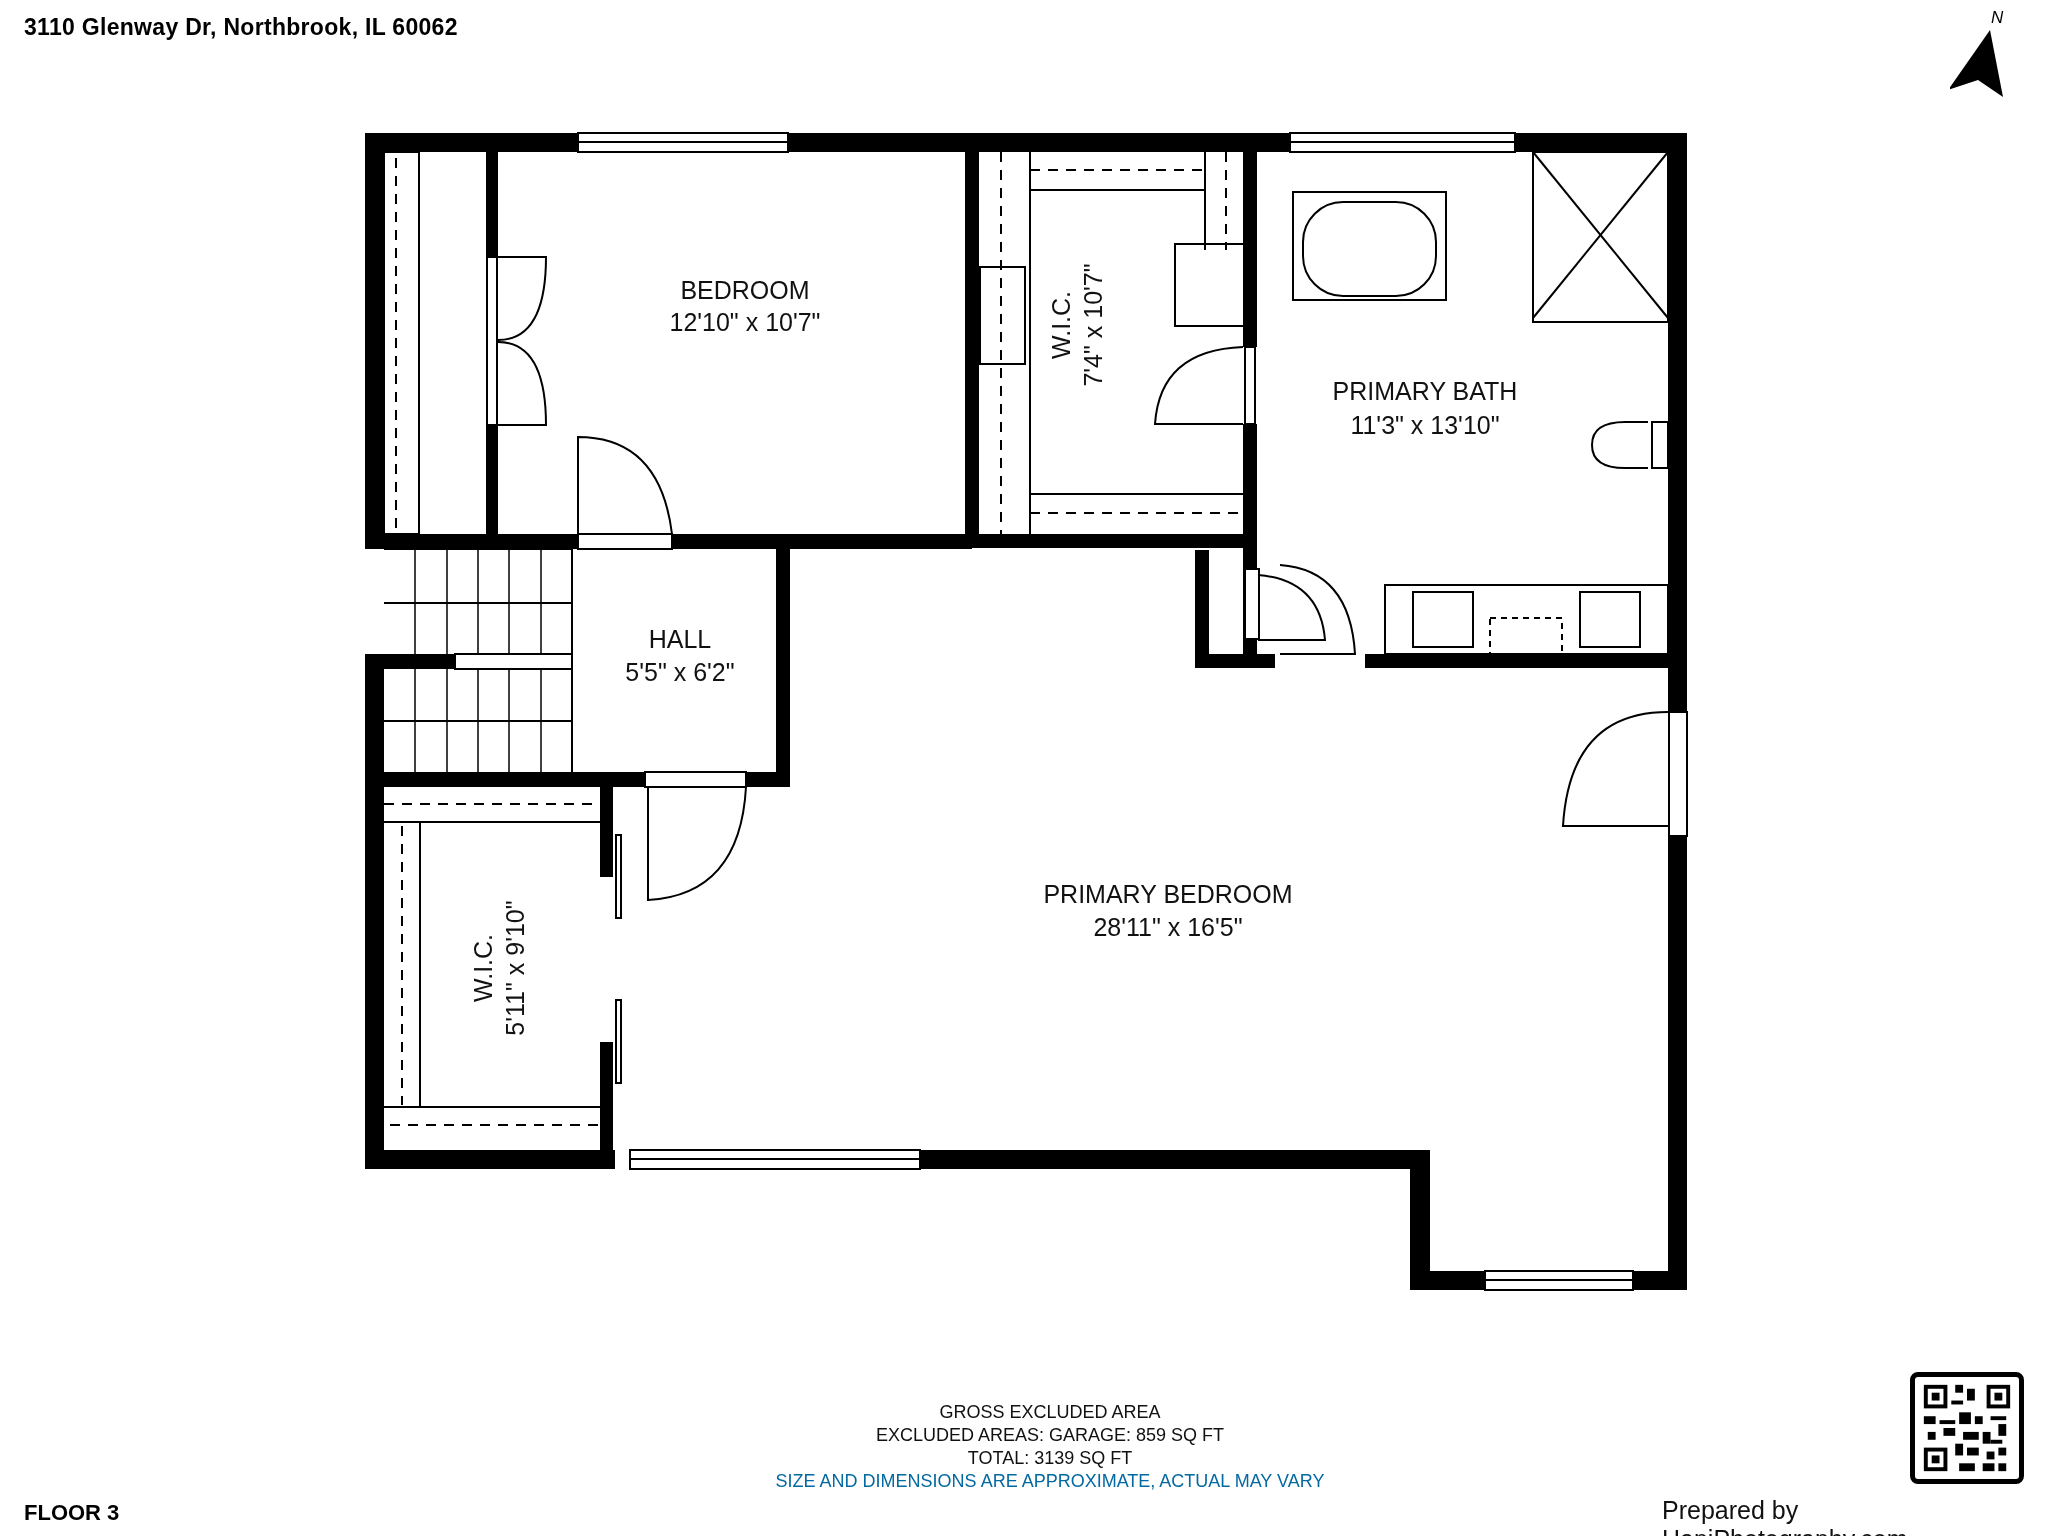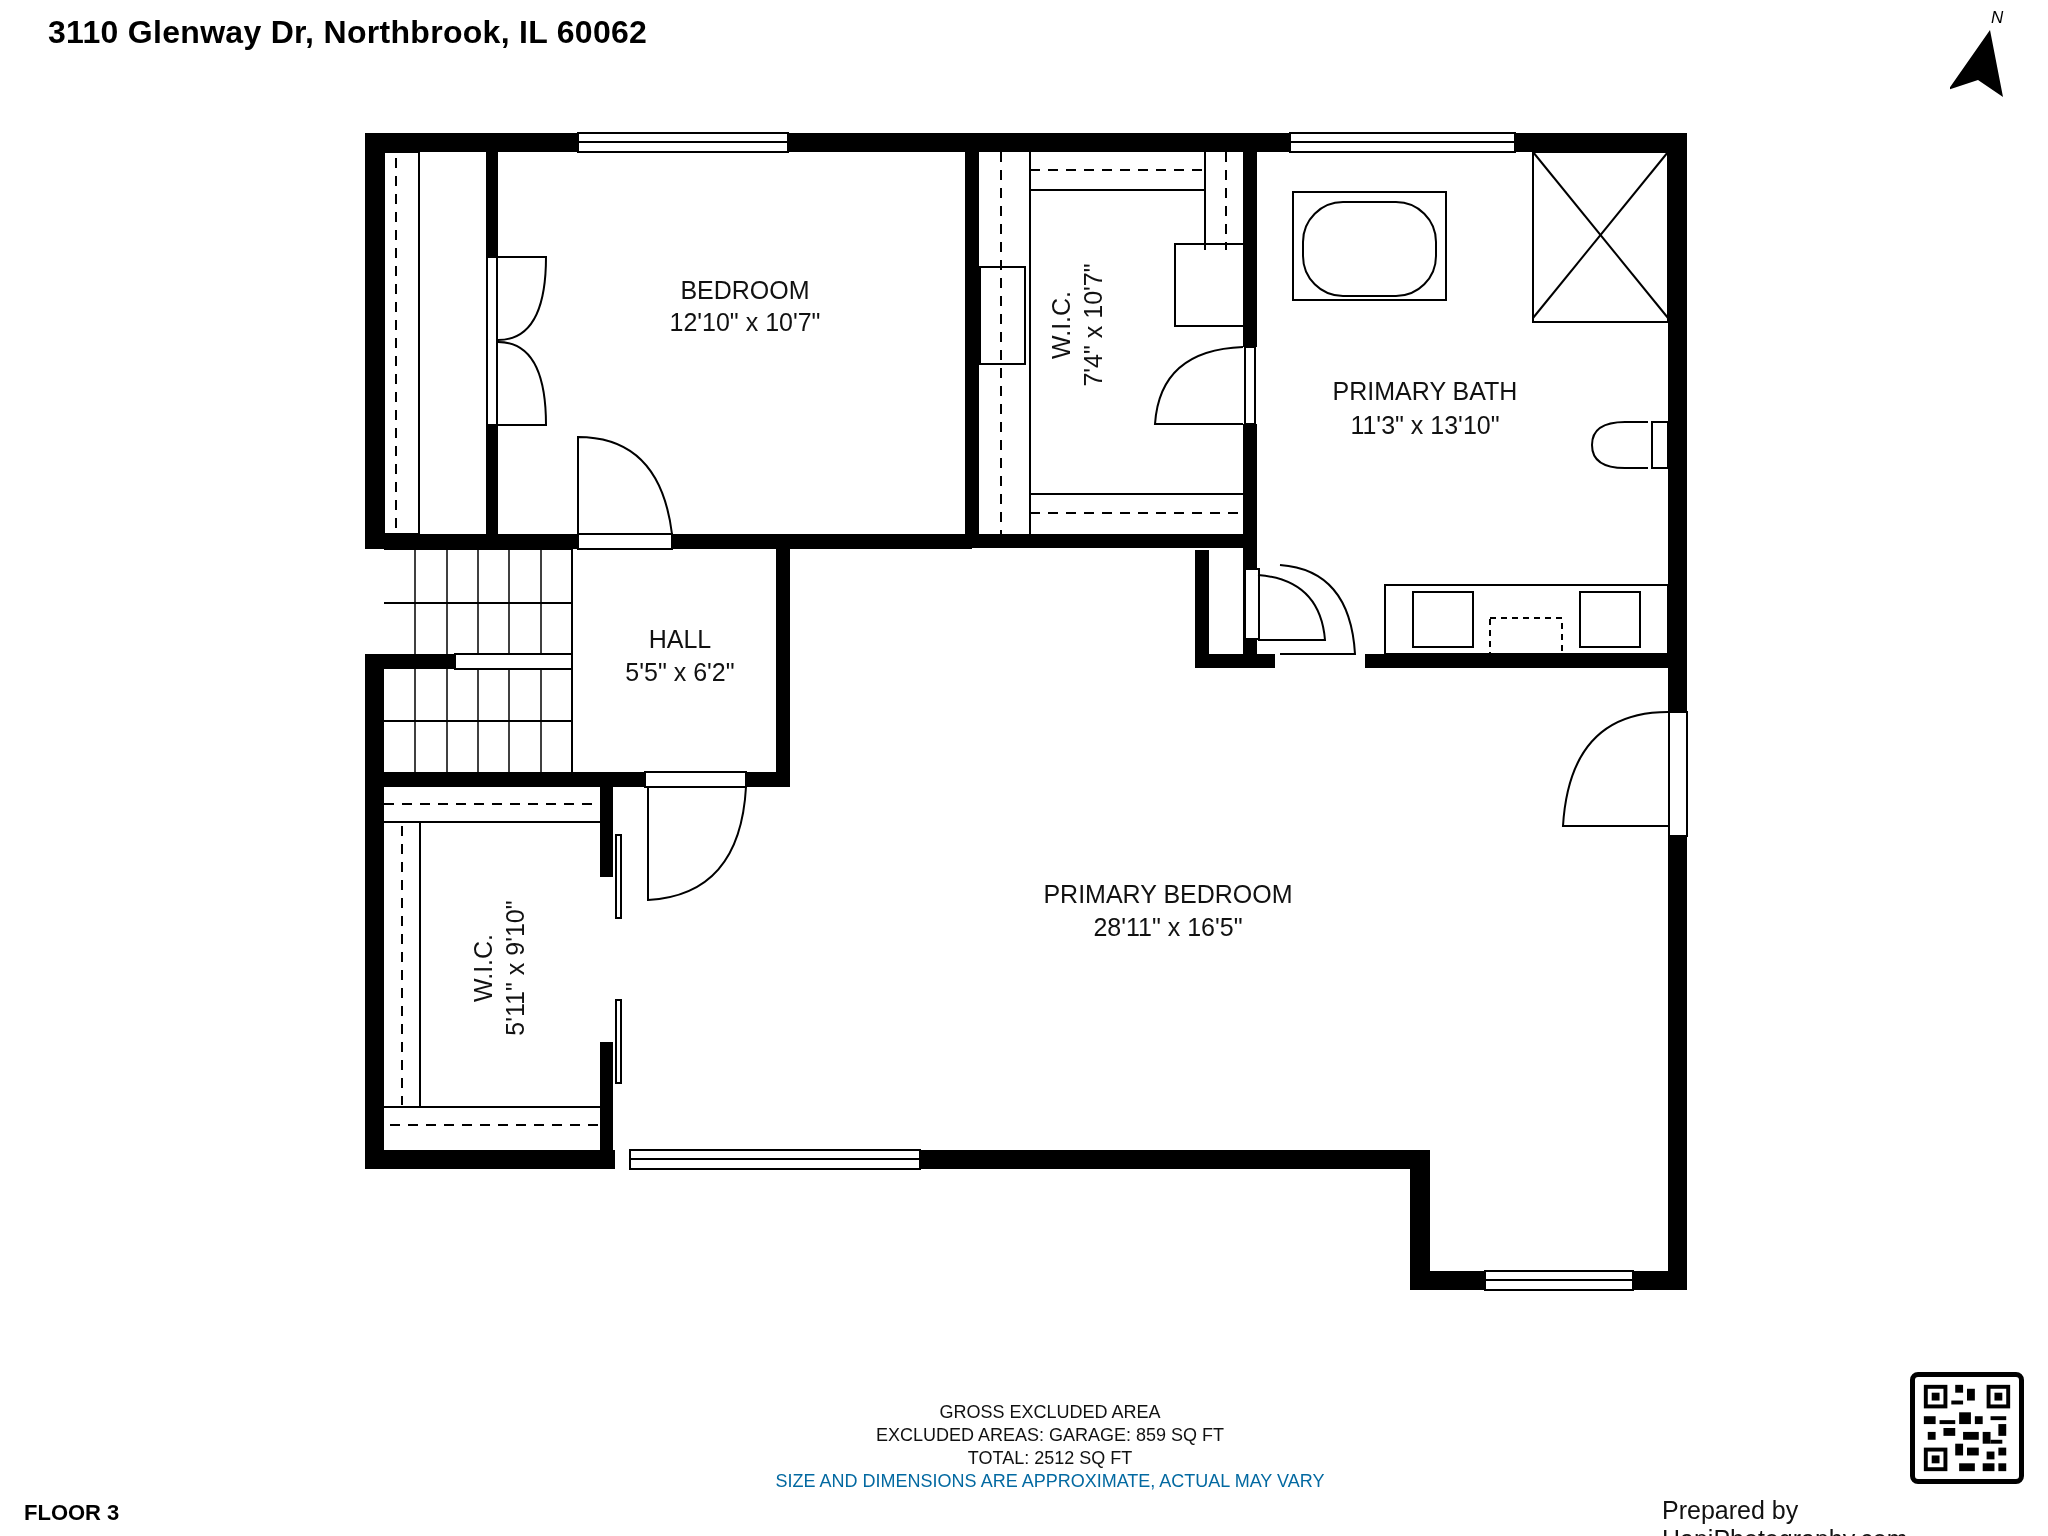--- a/index.html
+++ b/index.html
@@ -1,17 +1,17 @@
 <!DOCTYPE html>
 <html><head>
 <meta charset="utf-8">
 <style>
   html, body { margin: 0; padding: 0; background: #ffffff; }
   body { width: 2048px; height: 1536px; position: relative; overflow: hidden; font-family: "Liberation Sans", sans-serif; color: #000; }
-  .address { position: absolute; left: 24px; top: 14px; font-size: 32px; font-weight: bold; letter-spacing: 0.3px; margin-left: 24px; }
+  .address { position: absolute; left: 24px; top: 14px; font-size: 23px; font-weight: bold; letter-spacing: 0.3px; }
   .compass { position: absolute; left: 1950px; top: 8px; width: 70px; height: 95px; }
   .compass-n { position: absolute; left: 1991px; top: 8px; font-size: 17px; font-style: italic; }
   svg.plan { position: absolute; left: 0; top: 0; }
   .room-label { font-family: "Liberation Sans", sans-serif; font-size: 25px; fill: #111; text-anchor: middle; }
   .gia { position: absolute; left: 600px; top: 1401px; width: 900px; text-align: center; font-size: 18px; line-height: 23px; color: #111; }
   .gia .note { color: #0369a1; }
   .floor-label { position: absolute; left: 24px; top: 1500px; font-size: 22px; font-weight: bold; }
   .qr { position: absolute; left: 1910px; top: 1372px; width: 114px; height: 112px; border: 5px solid #000; border-radius: 8px; background:#fff; box-sizing: border-box; }
   .prepared { position: absolute; left: 1662px; top: 1496px; font-size: 25px; color: #111; }
 </style>
@@ -180,21 +180,21 @@
     </g>
 
     <text class="room-label" x="1168" y="903">PRIMARY BEDROOM</text>
     <text class="room-label" x="1168" y="936">28'11" x 16'5"</text>
   </g>
 </svg>
 
 <div class="gia">
   <div>GROSS EXCLUDED AREA</div>
   <div>EXCLUDED AREAS: GARAGE: 859 SQ FT</div>
-  <div>TOTAL: 2512 SQ FT</div>
+  <div>TOTAL: 3139 SQ FT</div>
   <div class="note">SIZE AND DIMENSIONS ARE APPROXIMATE, ACTUAL MAY VARY</div>
 </div>
 
 <div class="floor-label">FLOOR 3</div>
 
 <div class="qr">
   <svg width="104" height="102" viewBox="0 0 26 26" style="display:block;margin:0">
     <g fill="#000">
       <rect x="2" y="2" width="6" height="6"></rect>
         <rect x="3" y="3" width="4" height="4" fill="#fff"></rect>

